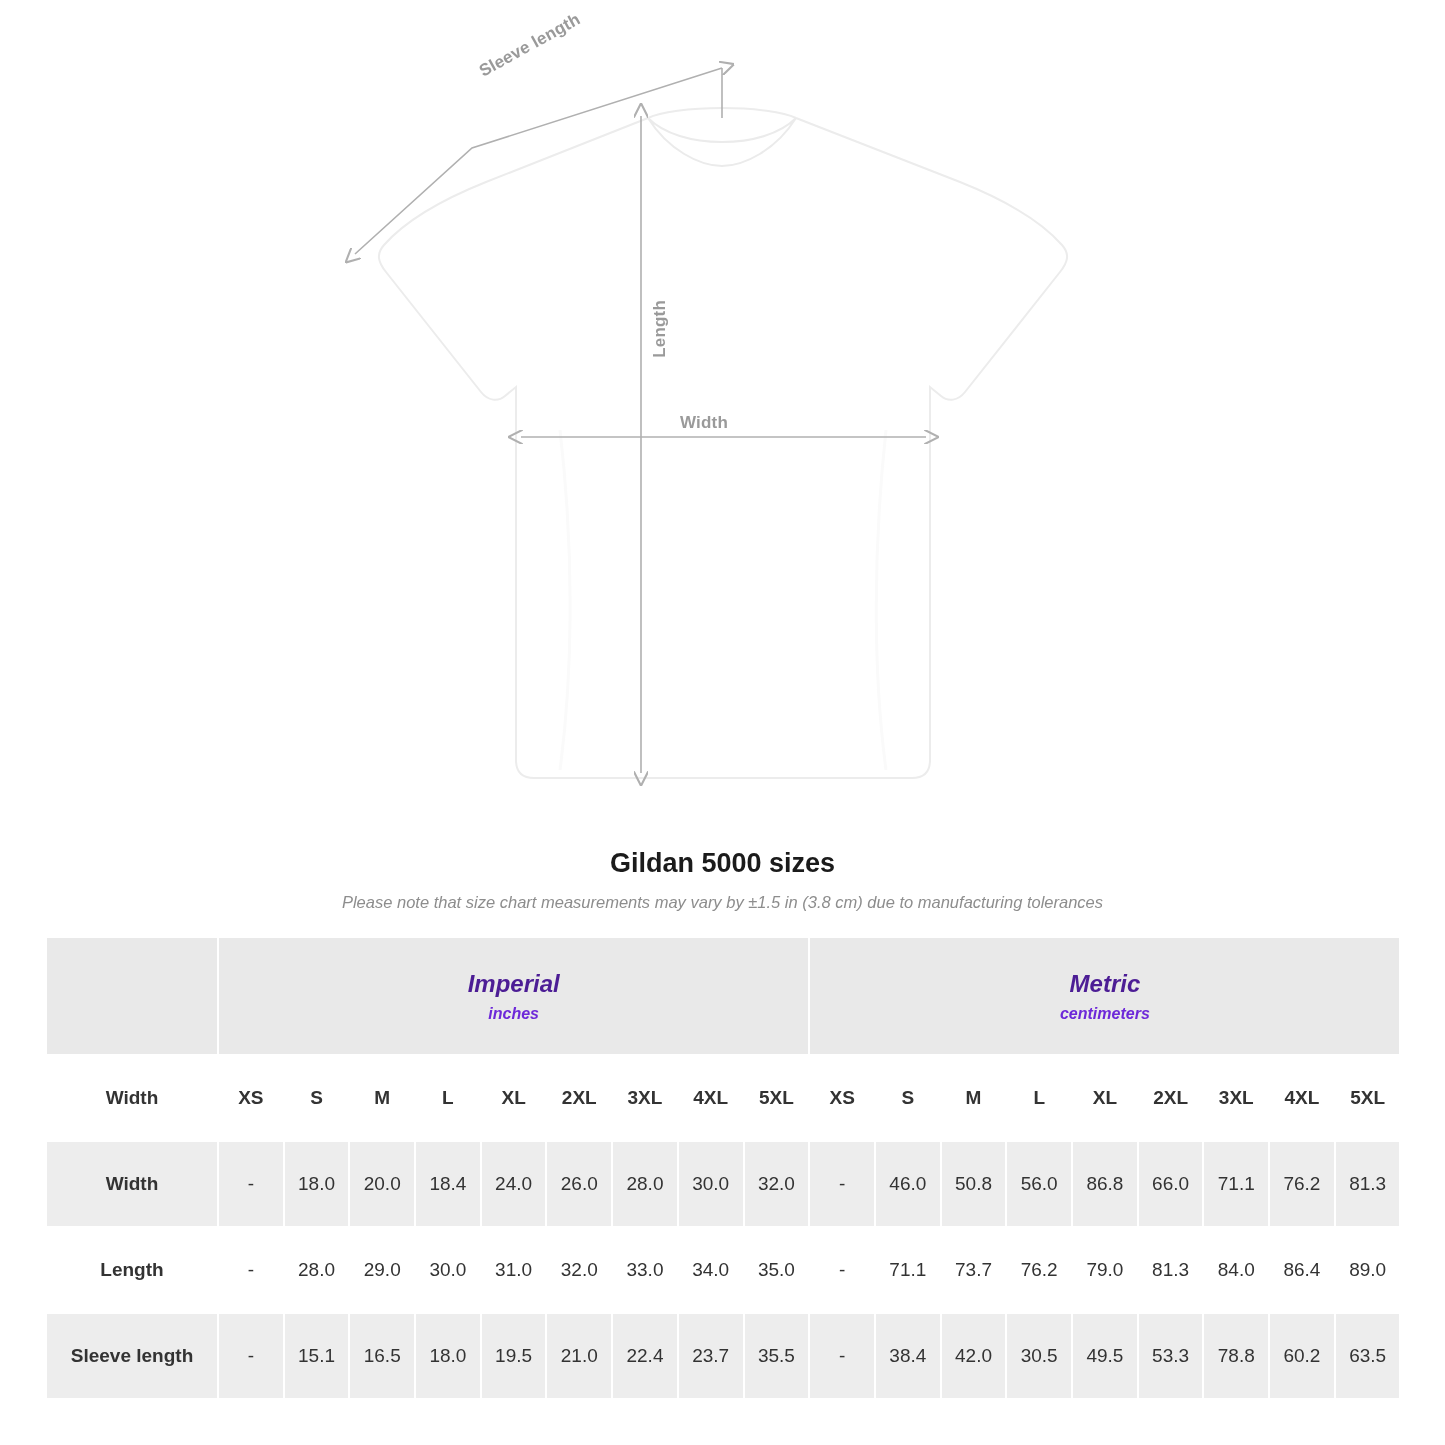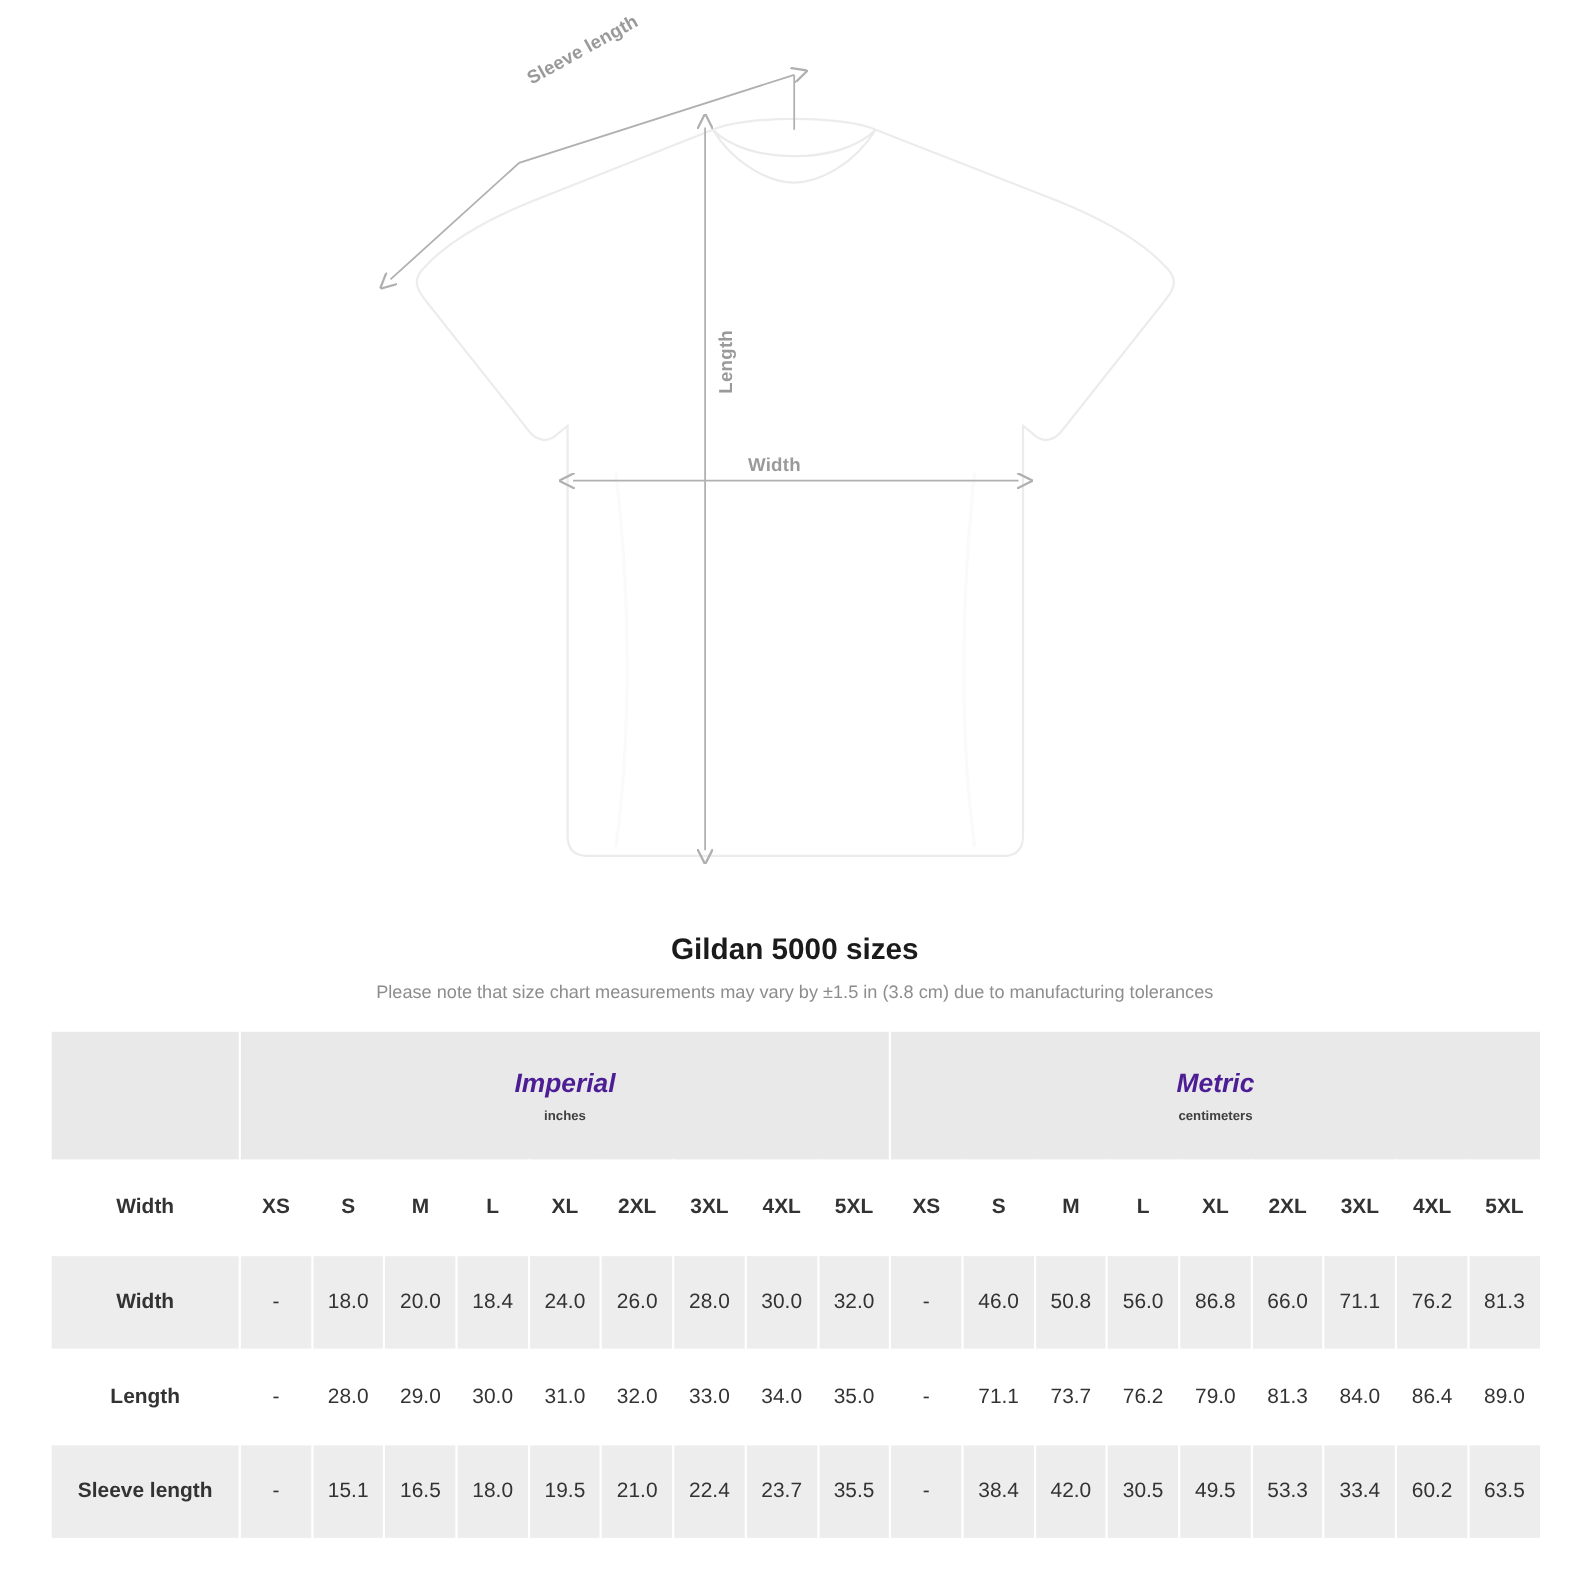--- a/index.html
+++ b/index.html
@@ -63,20 +63,21 @@
     margin-top: 18px;
   }
   .chart-title {
     font-size: 27px;
     font-weight: bold;
     color: #1b1b1b;
     margin: 0;
   }
   .chart-note {
     font-size: 16.5px;
+    font-style: italic;
     color: #8d8d8d;
     margin-top: 14px;
   }
 
   
   .table-wrap {
     margin: 24px 45px 0 45px;
     width: 1355px;
   }
   table.size-table {
@@ -100,22 +101,23 @@
     border: none;
   }
   .unit-name {
     font-size: 24px;
     font-style: italic;
     font-weight: bold;
     color: #4c1d95;
     line-height: 1.25;
   }
   .unit-sub {
-    font-size: 12px;
-    color: #404040;
+    font-size: 16px;
+    font-style: italic;
+    color: #6d28d9;
     margin-top: 6px;
   }
   .hdr-row th {
     height: 84px;
     background: #ffffff;
     font-weight: bold;
     font-size: 19px;
     color: #333333;
   }
   .hdr-row th.rowlabel {
@@ -315,21 +317,21 @@
           <td>21.0</td>
           <td>22.4</td>
           <td>23.7</td>
           <td>35.5</td>
           <td>-</td>
           <td>38.4</td>
           <td>42.0</td>
           <td>30.5</td>
           <td>49.5</td>
           <td>53.3</td>
-          <td>33.4</td>
+          <td>78.8</td>
           <td>60.2</td>
           <td>63.5</td>
         </tr>
       </tbody>
     </table>
   </div>
 
 </div>
 
 </body></html>

